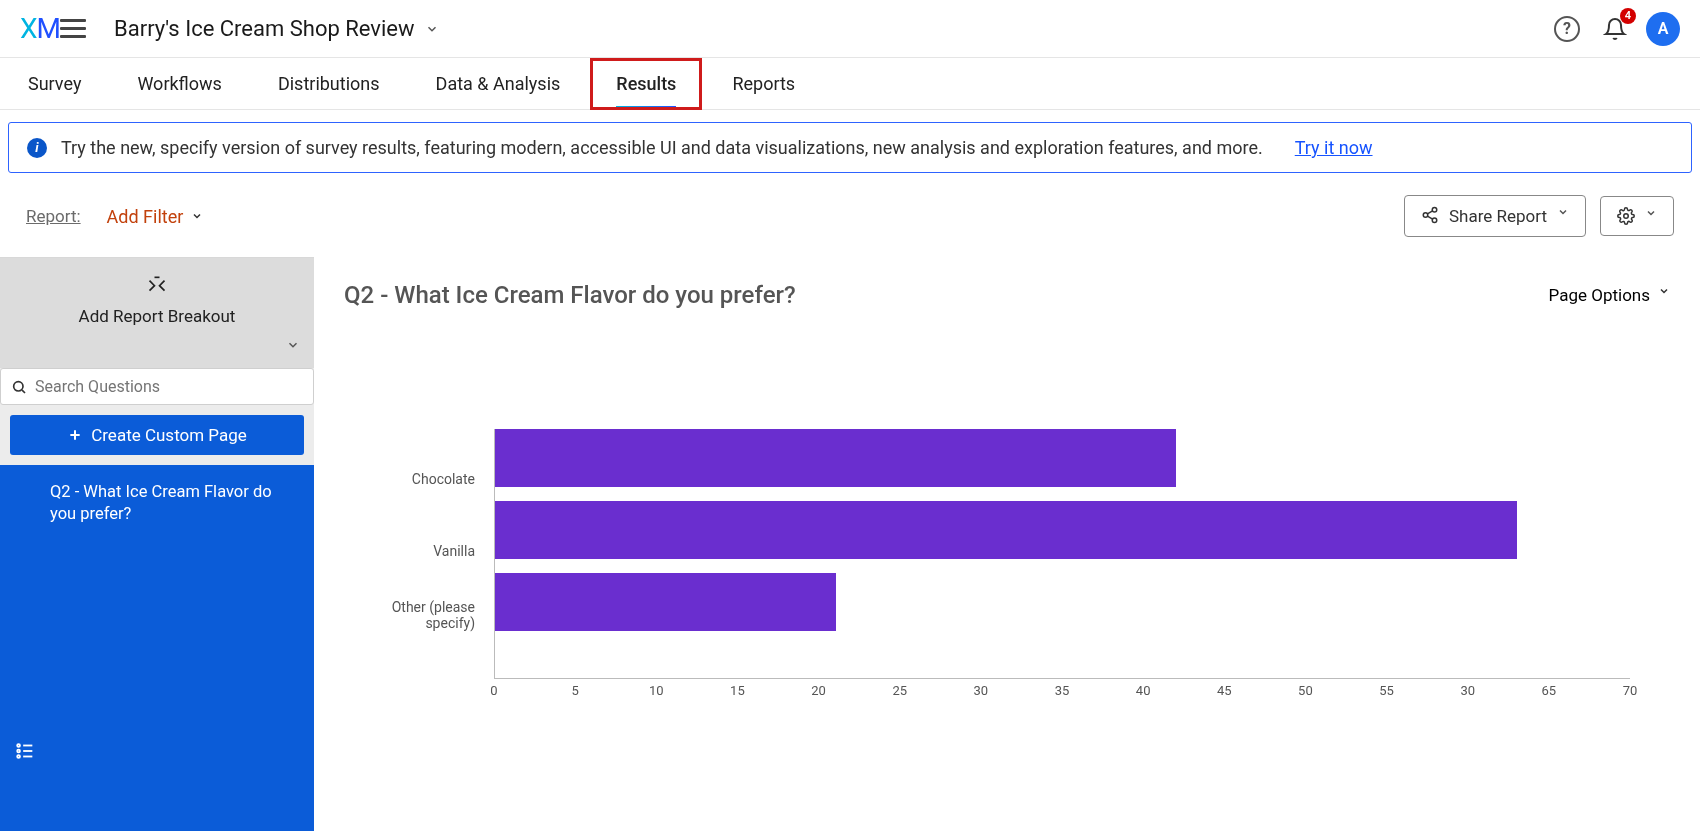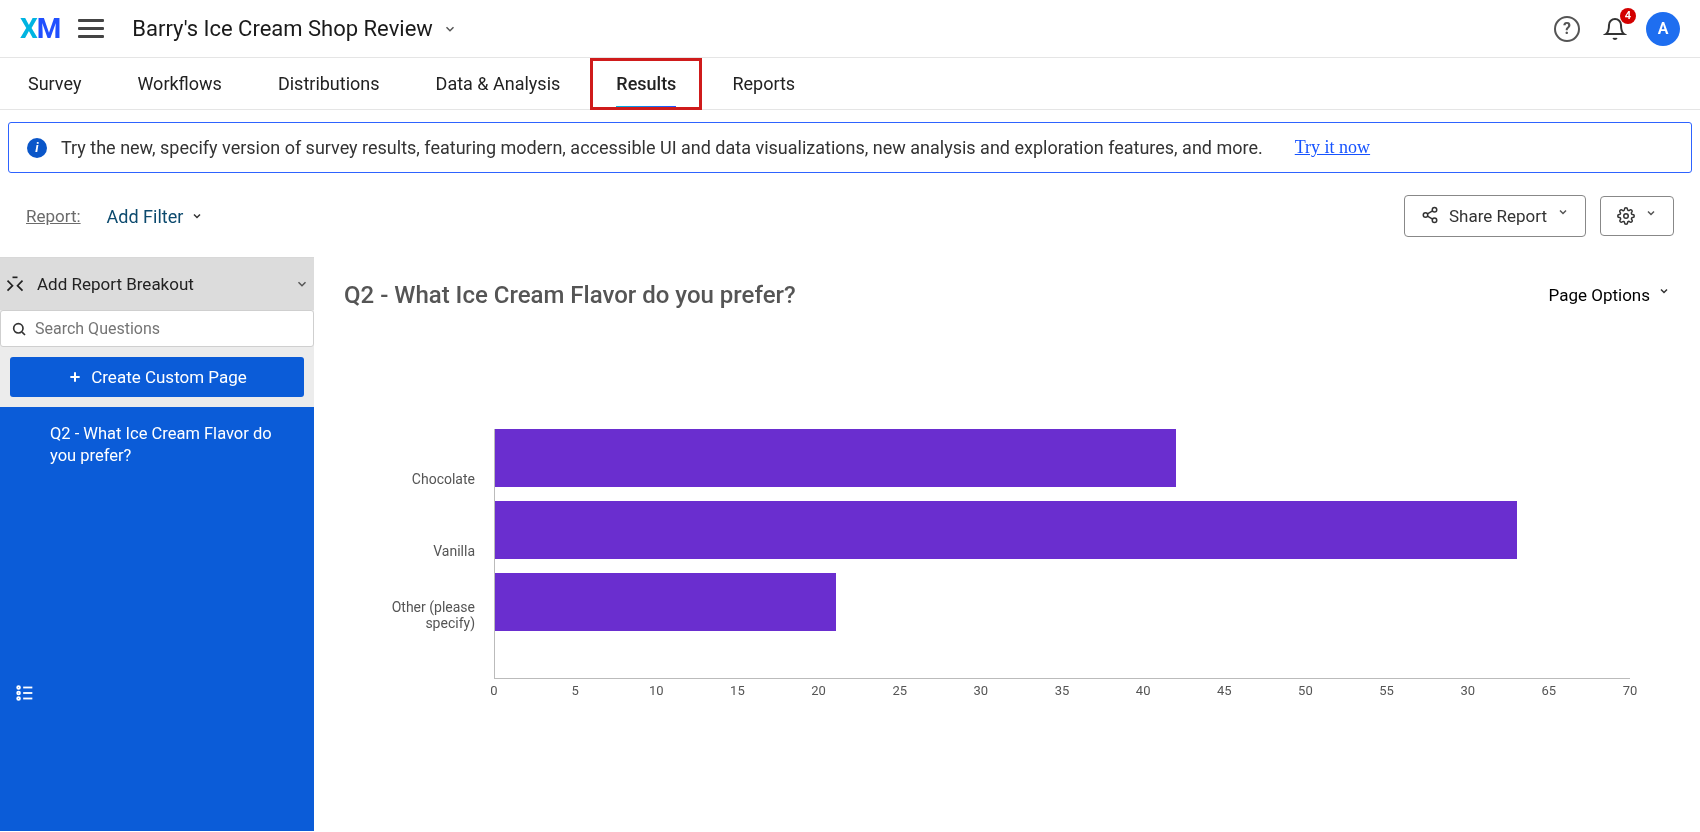--- a/index.html
+++ b/index.html
@@ -1,20 +1,20 @@
 <!DOCTYPE html>
 <html><head>
 <meta charset="utf-8">
 <style>
   * { box-sizing: border-box; margin: 0; padding: 0; font-family: -apple-system, BlinkMacSystemFont, "Segoe UI", Roboto, Helvetica, Arial, sans-serif; }
   body { background: #fff; width: 1700px; height: 832px; overflow: hidden; color: #333; }
 
   
   .topbar { display: flex; align-items: center; height: 58px; padding: 0 20px; border-bottom: 1px solid #e5e5e5; }
-  .logo { font-size: 28px; font-weight: 700; letter-spacing: -1px; margin-right: 18px; }
+  .logo { font-size: 28px; font-weight: 400; letter-spacing: -1px; }
   .logo .x { color: #00b4e1; }
   .logo .m { color: #2050ff; }
   .hamburger { width: 26px; margin-right: 28px; cursor: pointer; }
   .hamburger div { height: 3px; background: #444; margin: 5px 0; border-radius: 1px; }
   .project-title { font-size: 22px; color: #1a1a1a; display: flex; align-items: center; cursor: pointer; }
   .project-title .chev { margin-left: 10px; color: #555; }
   .topbar-spacer { flex: 1; }
   .top-icon { width: 34px; height: 34px; display: flex; align-items: center; justify-content: center; margin-left: 14px; cursor: pointer; position: relative; }
   .help-circle { width: 26px; height: 26px; border: 2px solid #555; border-radius: 50%; display: flex; align-items: center; justify-content: center; font-weight: 700; color: #555; }
   .badge { position: absolute; top: -4px; right: -4px; background: #d30000; color: #fff; font-size: 11px; min-width: 16px; height: 16px; border-radius: 8px; display: flex; align-items: center; justify-content: center; padding: 0 3px; font-weight: 600; }
@@ -26,36 +26,36 @@
   .tabnav .tab.active { font-weight: 500; }
   .tabnav .tab.active::after {
     content: ""; position: absolute; left: 0; right: 0; bottom: 0; height: 4px;
     background: linear-gradient(90deg, #00b4e1 0%, #2050ff 100%);
   }
   .tab-redbox { border: 3px solid #cf1b1b; position: absolute; pointer-events: none; }
 
   
   .banner { margin: 12px 8px 0 8px; border: 1px solid #2e63ff; border-radius: 3px; padding: 14px 18px; display: flex; align-items: center; gap: 14px; font-size: 18px; color: #333; }
   .banner .info-dot { width: 20px; height: 20px; border-radius: 50%; background: #0a56c9; color: #fff; font-size: 13px; display: flex; align-items: center; justify-content: center; font-weight: 700; font-style: italic; flex-shrink: 0; }
-  .banner a { color: #1653ff; text-decoration: underline; margin-left: 18px; font-family: Liberation Serif, serif; }
+  .banner a { color: #1653ff; text-decoration: underline; margin-left: 18px; }
 
   
   .toolbar { display: flex; align-items: center; padding: 22px 26px 20px 26px; gap: 14px; }
   .toolbar .label { color: #6b6b6b; font-size: 17px; text-decoration: underline; }
   .pill-blue { background: #0b5cd8; color: #fff; border-radius: 4px; padding: 10px 16px; font-size: 17px; display: flex; align-items: center; gap: 10px; cursor: pointer; }
-  .add-filter { font-size: 18px; color: #0c4a6e; display: flex; align-items: center; gap: 8px; cursor: pointer; margin-left: 12px; text-align: right; }
+  .add-filter { font-size: 18px; color: #c2410c; display: flex; align-items: center; gap: 8px; cursor: pointer; margin-left: 12px; text-align: right; }
   .toolbar-spacer { flex: 1; }
   .btn-outline { border: 1px solid #888; border-radius: 4px; background: #fff; padding: 10px 16px; font-size: 17px; color: #333; display: flex; align-items: flex-start; gap: 10px; cursor: pointer; }
   .gear-btn { width: 74px; justify-content: center; }
   
   .content-wrap { display: flex; height: 574px; }
 
   
   .sidebar { width: 314px; background: #ececec; border-top: 1px solid #d8d8d8; display: flex; flex-direction: column; }
-  .breakout { display: flex; align-items: center; padding: 16px 5px; background: #dcdcdc; cursor: pointer; gap: 12px; font-size: 17px; color: #222; }
+  .breakout { display: flex; align-items: center; padding: 16px 14px; background: #dcdcdc; cursor: pointer; gap: 12px; font-size: 17px; color: #222; flex-direction: column; }
   .breakout .chev { margin-left: auto; color: #555; }
   .search-wrap { }
   .search-box { display: flex; align-items: center; background: #fff; border: 1px solid #cfcfcf; border-radius: 3px; padding: 8px 10px; gap: 8px; }
   .search-box input { border: none; outline: none; flex: 1; font-size: 16px; background: transparent; }
   .create-btn { margin: 10px; background: #0b5cd8; color: #fff; border-radius: 3px; padding: 10px; text-align: center; font-size: 17px; display: flex; align-items: center; justify-content: center; gap: 8px; cursor: pointer; }
   .qlist { flex: 1; overflow: auto; }
   .qitem { display: flex; align-items: flex-start; padding: 16px 14px; gap: 14px; font-size: 16.5px; color: #333; cursor: pointer; line-height: 1.35; }
   .qitem.active { background: #0b5cd8; color: #fff; }
   .qicon { width: 22px; height: 22px; flex-shrink: 0; display: flex; align-items: center; justify-content: center; }
   .qicon.chart svg { stroke: currentColor; }

